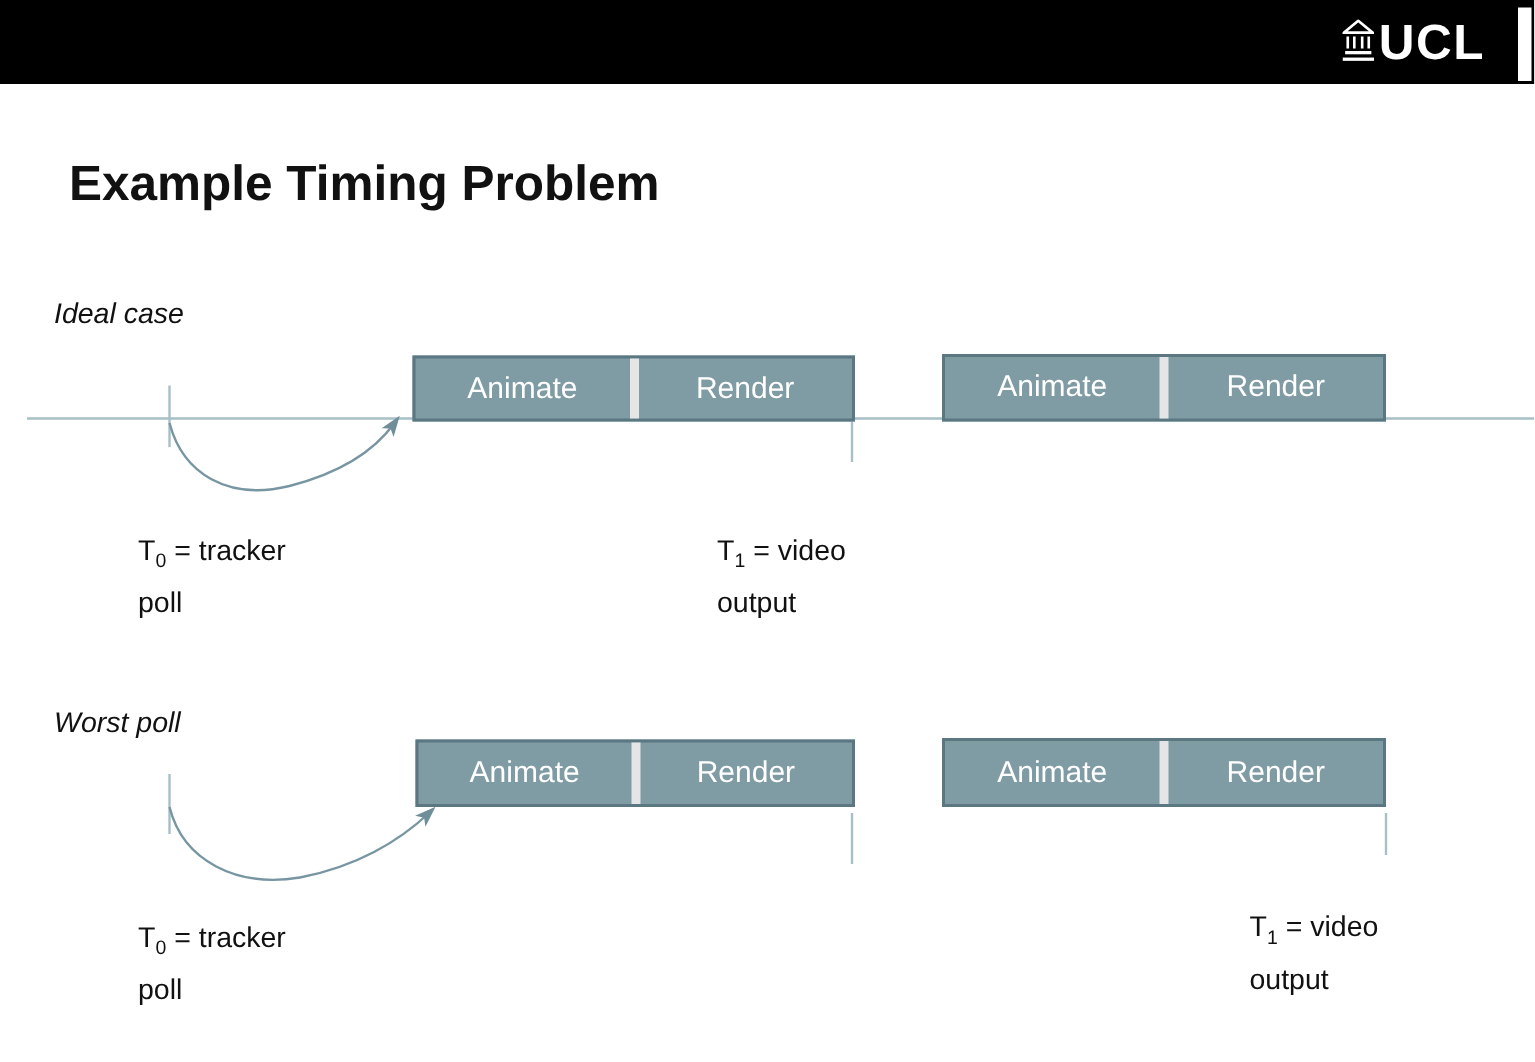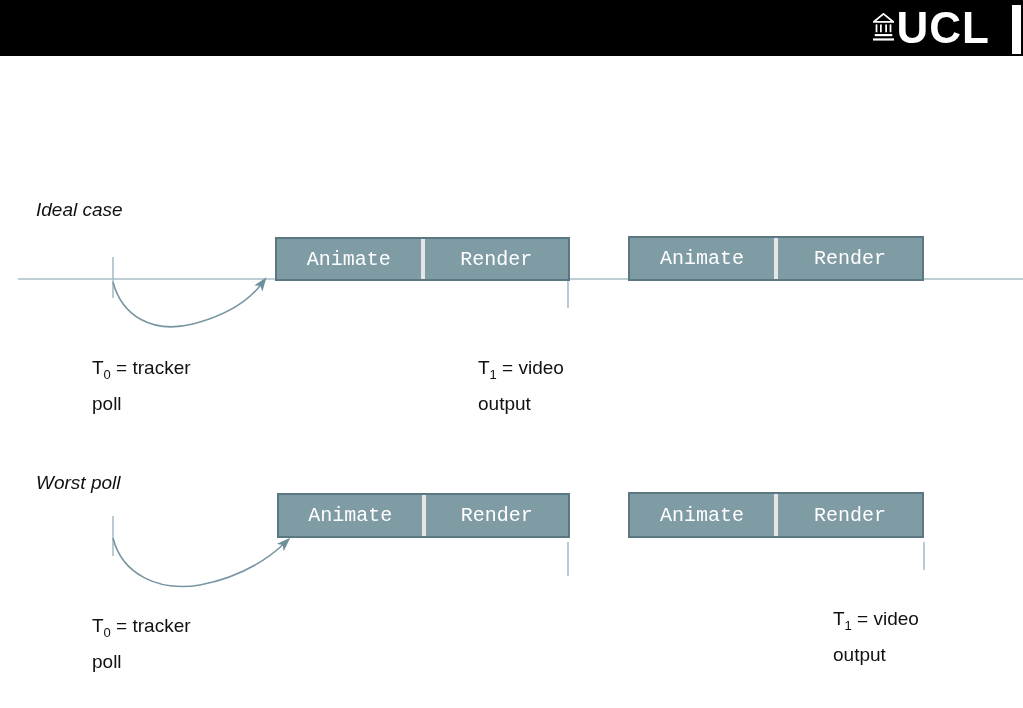--- a/index.html
+++ b/index.html
@@ -3,31 +3,31 @@
 <meta charset="utf-8">
 <style>
   html,body{margin:0;padding:0;background:#ffffff;}
   #slide{
     position:relative;width:1023px;height:708px;background:#ffffff;overflow:hidden;
     font-family:"Liberation Sans","DejaVu Sans",sans-serif;color:#111;
   }
   
   #header{position:absolute;left:0;top:0;width:1023px;height:56px;background:#000;z-index:5;}
   #logo{position:absolute;right:33px;top:3px;display:flex;align-items:flex-start;}
-  #logo .word{color:#fff;font-weight:bold;font-size:44px;line-height:50px;letter-spacing:1px;text-align:right;}
+  #logo .word{color:#fff;font-weight:bold;font-size:33px;line-height:50px;letter-spacing:1px;text-align:right;}
   #portico{margin-top:10px;margin-right:3px;}
   #accentbar{position:absolute;right:2px;top:5px;width:9px;height:49px;background:#fff;}
   
   .title{position:absolute;left:46px;top:103px;font-size:33px;font-weight:bold;letter-spacing:0px;z-index:4;}
   
   .seclabel{position:absolute;font-size:19px;z-index:4;font-style:italic;}
   
-  .block{position:absolute;display:flex;background:#7f9ba4;border:2px solid #5b7882;box-sizing:border-box;z-index:2;font-family:Liberation Mono, monospace;}
+  .block{position:absolute;display:flex;background:#7f9ba4;border:2px solid #5b7882;box-sizing:border-box;z-index:2;}
   .seg{flex:1;display:flex;align-items:center;justify-content:center;color:#fff;font-size:20px;}
-  .seg + .seg{border-left:4px solid #e5e5e5;}
+  .seg + .seg{border-left:6px solid #e5e5e5;}
   
   svg.layer{position:absolute;left:0;top:0;pointer-events:none;}
   #lines-layer{z-index:1;}
   #arrows-layer{z-index:3;}
   
   .tlabel{position:absolute;font-size:19px;line-height:29px;z-index:4;}
   .tlabel .sub{font-size:13px;vertical-align:-5px;}
 </style>
 </head>
 <body>
@@ -45,20 +45,21 @@
           <line x1="20" y1="13" x2="20" y2="22"></line>
         </g>
         <rect x="2" y="24" width="20" height="2.5" fill="#fff"></rect>
         <rect x="0" y="29" width="24" height="2.5" fill="#fff"></rect>
       </svg>
       <span class="word">UCL</span>
     </div>
     <div id="accentbar"></div>
   </div>
 
+  <div class="title">Example Timing Problem</div>
 
   <svg id="lines-layer" class="layer" width="1023" height="708">
     <g stroke="#a7bfc7" stroke-width="1.6">
       <line x1="18" y1="279" x2="1023" y2="279"></line>
       <line x1="113" y1="257" x2="113" y2="298"></line>
       <line x1="568" y1="281" x2="568" y2="308"></line>
       <line x1="113" y1="516" x2="113" y2="556"></line>
       <line x1="568" y1="542" x2="568" y2="576"></line>
       <line x1="924" y1="542" x2="924" y2="570"></line>
     </g>

